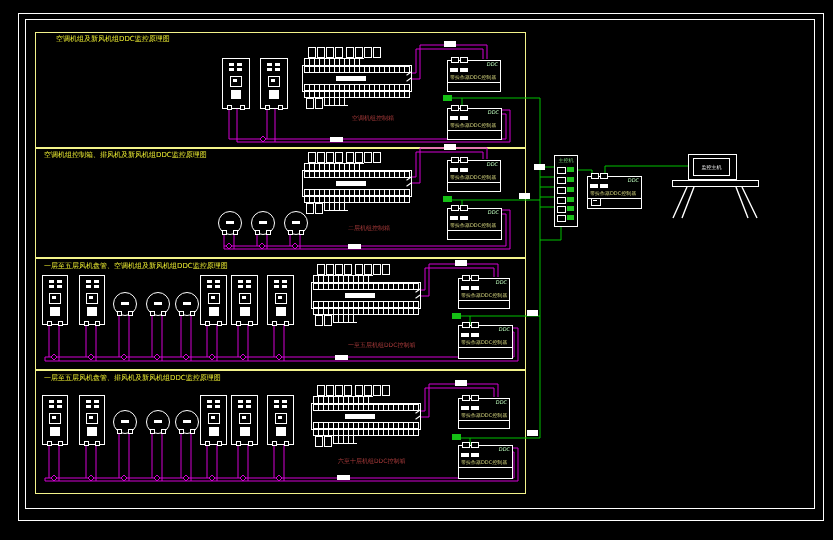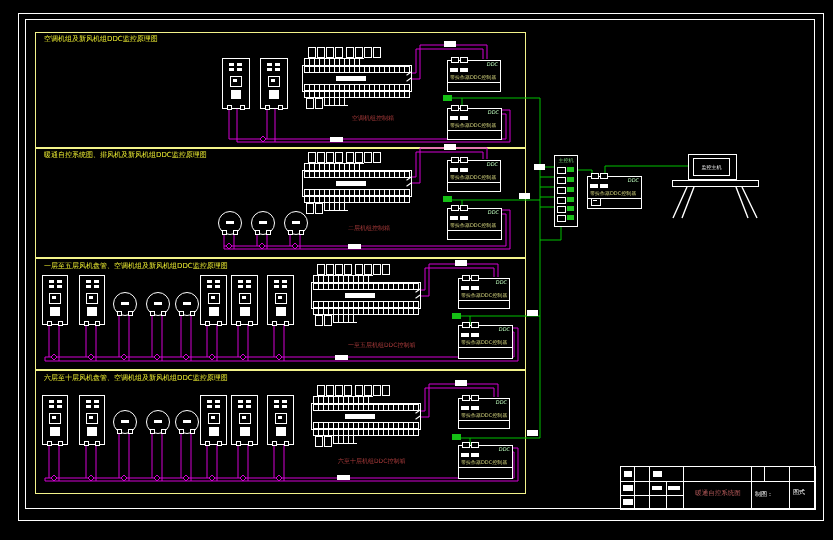--- a/index.html
+++ b/index.html
@@ -126,21 +126,21 @@
       M470,445 V438 M456,438 H540
       M540,98 V438
       M540,167 H554 M540,177 H554 M540,187 H554 M540,197 H554 M540,207 H554
       M561,225 V240 H540
       M574,170 H592 V175 M605,175 V166 H688"></path>
 
     <path class="ww" d="M687,187 L673,218 M694,187 L682,218 M742,187 L757,218 M736,187 L748,218"></path>
   </svg>
 
   <div class="sect" style="left:35px;top:32px;width:489px;height:114px"></div>
-  <div class="slabel" style="left:44px;top:35px">空调机组及新风机组DDC监控原理图</div>
+  <div class="slabel" style="left:56px;top:35px">空调机组及新风机组DDC监控原理图</div>
 
   <div class="panel" style="left:222px;top:58px;width:26px;height:49px">
     <i class="pm" style="top:4px"></i>
       <i class="pm pm2" style="top:4px"></i>
     <i class="pm" style="top:9px"></i>
       <i class="pm pm2" style="top:9px"></i>
     <i class="psq"></i>
       <i class="psf"></i>
       <i class="pt pt1"></i>
       <i class="pt pt2"></i>
@@ -197,21 +197,21 @@
   <div class="dbox" style="left:447px;top:108px;width:53px;height:30px">
     <span class="tab tb1"></span>
     <span class="tab tb2"></span>
     <span class="tag">DDC</span>
     <span class="hd"><i class="hc"></i><i class="hc"></i></span>
     <span class="ttl">带操作器DDC控制器</span>
     <span class="dv"></span>
   </div>
 
   <div class="sect" style="left:35px;top:148px;width:489px;height:108px"></div>
-  <div class="slabel" style="left:44px;top:151px">暖通自控系统图、排风机及新风机组DDC监控原理图</div>
+  <div class="slabel" style="left:44px;top:151px">空调机组控制箱、排风机及新风机组DDC监控原理图</div>
 
   <div class="fan" style="left:218px;top:211px">
       <i class="ft ftl"></i>
       <i class="ft ftr"></i>
     </div>
   <div class="fan" style="left:251px;top:211px">
       <i class="ft ftl"></i>
       <i class="ft ftr"></i>
     </div>
   <div class="fan" style="left:284px;top:211px">
@@ -373,21 +373,21 @@
   <div class="dbox" style="left:458px;top:325px;width:53px;height:32px">
     <span class="tab tb1"></span>
     <span class="tab tb2"></span>
     <span class="tag">DDC</span>
     <span class="hd"><i class="hc"></i><i class="hc"></i></span>
     <span class="ttl">带操作器DDC控制器</span>
     <span class="dv"></span>
   </div>
 
   <div class="sect" style="left:35px;top:370px;width:489px;height:122px"></div>
-  <div class="slabel" style="left:44px;top:374px">六层至十层风机盘管、空调机组及新风机组DDC监控原理图</div>
+  <div class="slabel" style="left:44px;top:374px">一层至五层风机盘管、排风机及新风机组DDC监控原理图</div>
 
   <div class="panel" style="left:42px;top:395px;width:24px;height:48px">
     <i class="pm" style="top:4px"></i>
       <i class="pm pm2" style="top:4px"></i>
     <i class="pm" style="top:9px"></i>
       <i class="pm pm2" style="top:9px"></i>
     <i class="psq"></i>
       <i class="psf"></i>
       <i class="pt pt1"></i>
       <i class="pt pt2"></i>
@@ -536,34 +536,14 @@
   <div class="chip" style="left:534px;top:164px;width:11px;height:6px"></div>
   <div class="chip" style="left:519px;top:193px;width:11px;height:6px"></div>
   <div class="chip" style="left:527px;top:310px;width:11px;height:6px"></div>
   <div class="chip" style="left:527px;top:430px;width:11px;height:6px"></div>
 
   <div class="gnode" style="left:443px;top:95px;width:9px;height:6px"></div>
   <div class="gnode" style="left:443px;top:196px;width:9px;height:6px"></div>
   <div class="gnode" style="left:452px;top:313px;width:9px;height:6px"></div>
   <div class="gnode" style="left:452px;top:434px;width:9px;height:6px"></div>
 
-  <div class="tblock">
-    <div class="tl" style="top:14px;left:0;right:0;border-top-width:1px"></div>
-    <div class="tl" style="top:28px;left:0;width:62px;border-top-width:1px"></div>
-    <div class="tl" style="left:13px;top:0;bottom:0;border-left-width:1px"></div>
-    <div class="tl" style="left:28px;top:0;bottom:0;border-left-width:1px"></div>
-    <div class="tl" style="left:45px;top:14px;bottom:0;border-left-width:1px"></div>
-    <div class="tl" style="left:62px;top:0;bottom:0;border-left-width:1px"></div>
-    <div class="tl" style="left:130px;top:0;bottom:0;border-left-width:1px"></div>
-    <div class="tl" style="left:143px;top:0;height:14px;border-left-width:1px"></div>
-    <div class="tl" style="left:168px;top:0;bottom:0;border-left-width:1px"></div>
-    <div class="chip" style="left:3px;top:4px;width:8px;height:6px"></div>
-    <div class="chip" style="left:32px;top:4px;width:9px;height:6px"></div>
-    <div class="chip" style="left:2px;top:18px;width:10px;height:6px"></div>
-    <div class="chip" style="left:31px;top:19px;width:10px;height:4px"></div>
-    <div class="chip" style="left:47px;top:19px;width:12px;height:4px"></div>
-    <div class="chip" style="left:2px;top:32px;width:10px;height:6px"></div>
-    <div class="tbtitle">暖通自控系统图</div>
-    <div class="tbtext" style="left:134px;top:23px">制图：</div>
-    <div class="tbtext" style="left:172px;top:21px">图式</div>
-  </div>
 
 </div>
 
 </body></html>

